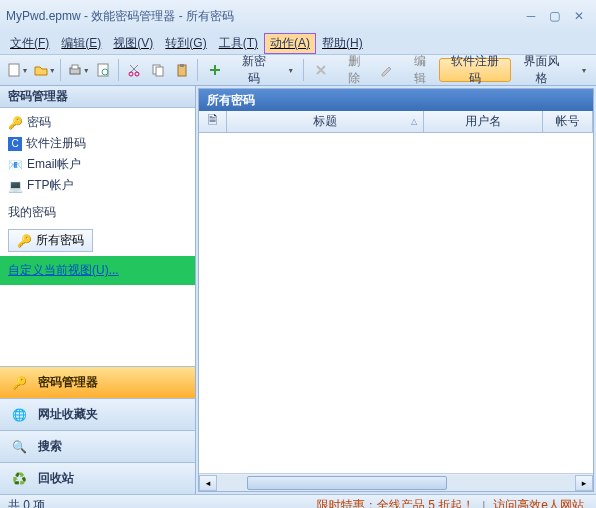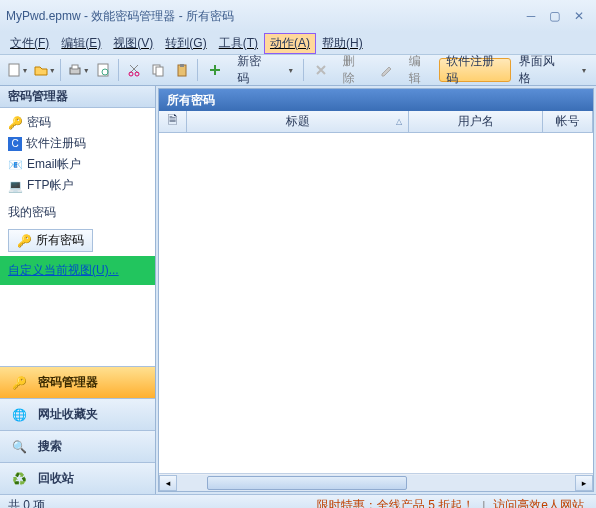--- a/index.html
+++ b/index.html
@@ -9,27 +9,27 @@
 .titlebar .title { flex: 1; }
 .titlebar .winbtn { width: 22px; height: 16px; margin-left: 2px; display: flex; align-items: center; justify-content: center; color: #5a7aaa; cursor: pointer; }
 
 .menubar { height: 22px; background: #d6e5f5; display: flex; align-items: center; padding: 0 4px; text-decoration: underline; }
 .menubar .item { padding: 2px 6px; color: #2a3a5a; cursor: pointer; }
 .menubar .item.active { background: #ffd89a; border: 1px solid #8b5cf6; padding: 1px 5px; }
 
 .toolbar { height: 32px; background: linear-gradient(#e8f1fb, #cde0f3); border-top: 1px solid #b0c8e0; border-bottom: 1px solid #9ab5d5; display: flex; align-items: center; padding: 0 4px; gap: 2px; }
 .toolbar .btn { height: 24px; min-width: 22px; display: flex; align-items: center; justify-content: center; padding: 0 2px; cursor: pointer; border-radius: 3px; }
 .toolbar .sep { width: 1px; height: 22px; background: #a8c0dd; margin: 0 2px; }
-.toolbar .textbtn { padding: 0 6px; gap: 16px; color: #2a3a5a; }
+.toolbar .textbtn { padding: 0 6px; gap: 16px; color: #2a3a5a; text-align: center; }
 .toolbar .textbtn.disabled { color: #888; }
 .toolbar .textbtn.gold { background: linear-gradient(#ffe8b8, #ffd070); border: 1px solid #e8a030; }
 .toolbar .drop { font-size: 8px; color: #555; margin-left: 2px; }
 
 .main { display: flex; height: 408px; }
-.sidebar { width: 156px; background: #f0f6fd; border-right: 1px solid #9ab5d5; display: flex; flex-direction: column; }
+.sidebar { width: 196px; background: #f0f6fd; border-right: 1px solid #9ab5d5; display: flex; flex-direction: column; }
 .panel-header { height: 22px; background: linear-gradient(#e0ecf9, #c8dcf1); border-bottom: 1px solid #a8c0dd; display: flex; align-items: center; padding: 0 8px; color: #2a3a5a; font-weight: bold; }
 .tree { padding: 4px; background: #fff; flex: 0 0 auto; }
 .tree-item { display: flex; align-items: center; gap: 4px; padding: 2px 4px; cursor: pointer; color: #2a3a5a; }
 .section-label { padding: 4px 8px; color: #2a3a5a; background: #fff; }
 .btn-row { padding: 4px 8px; background: #fff; }
 .btn-row .boxbtn { display: inline-flex; align-items: center; gap: 4px; padding: 2px 8px; border: 1px solid #a8c0dd; background: linear-gradient(#f8fbff,#e0ecf9); cursor: pointer; }
 .link-row { padding: 6px 8px; background: #22c55e; }
 .link-row a { color: #0050c8; text-decoration: underline; cursor: pointer; }
 .sidebar .spacer { flex: 1; background: #fff; }
 

